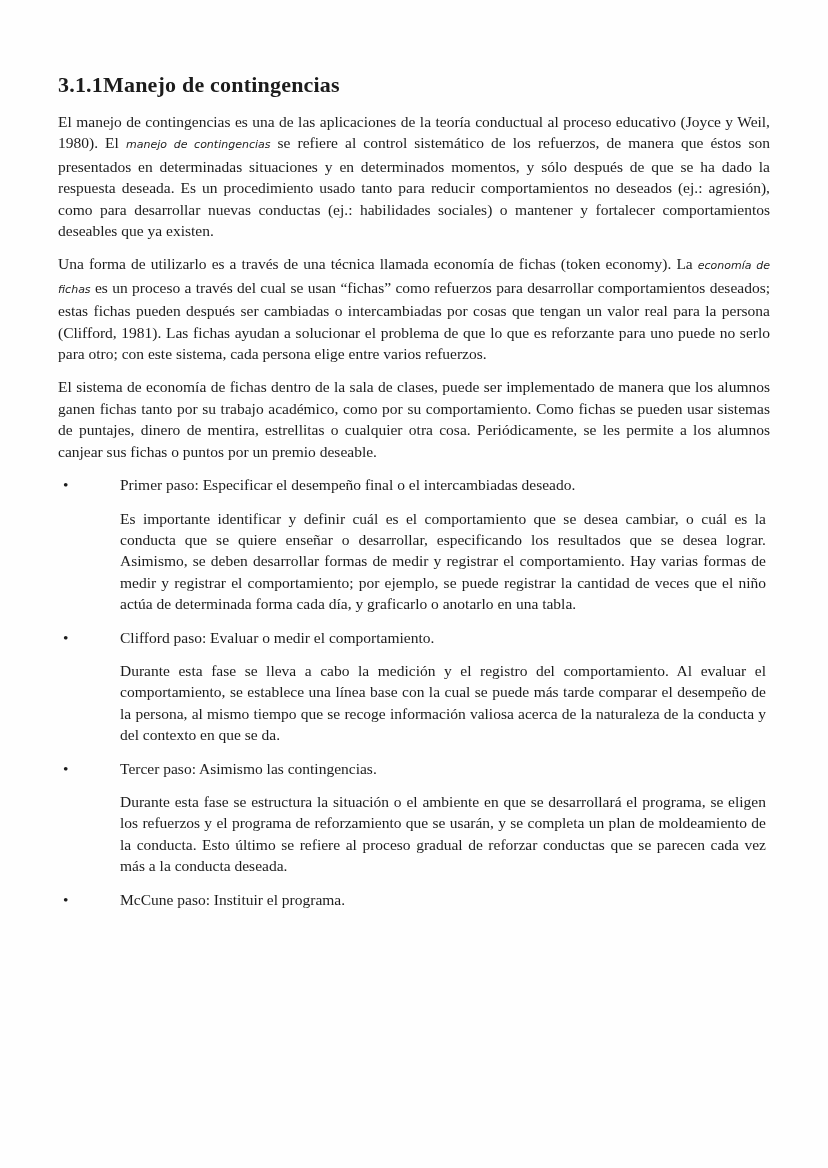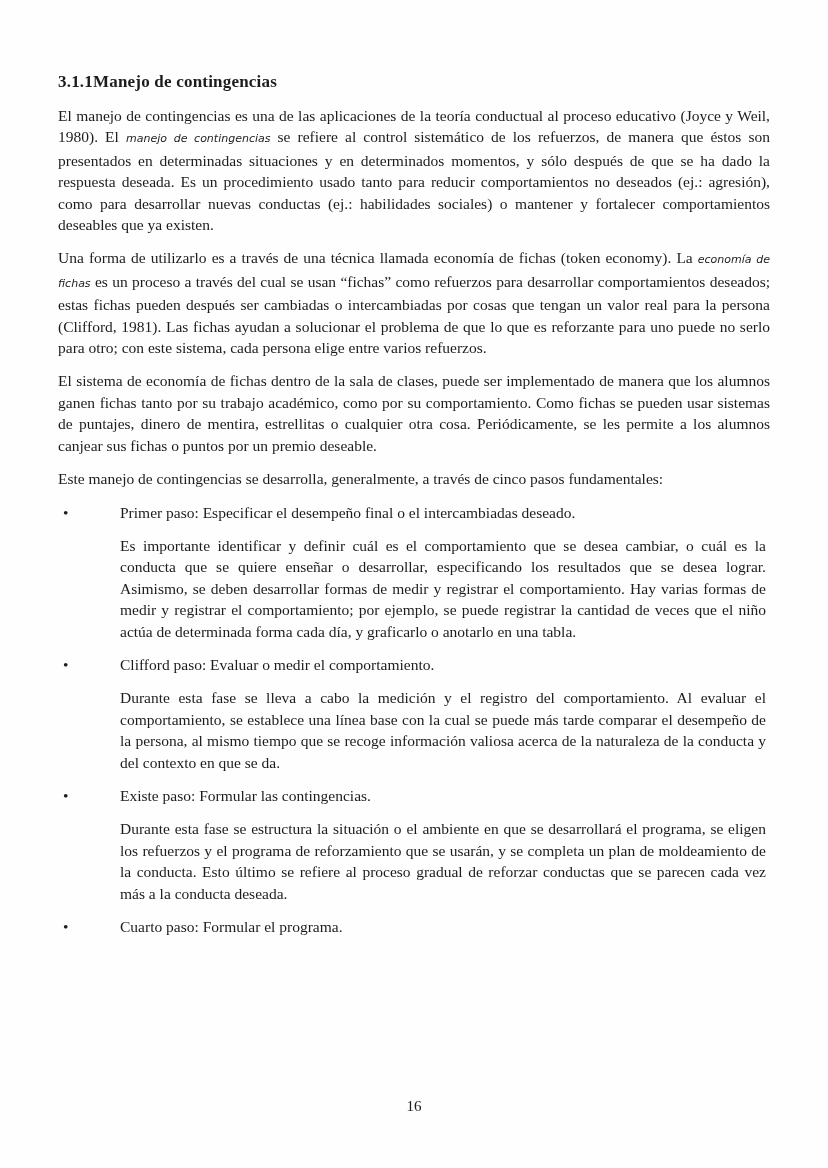--- a/index.html
+++ b/index.html
@@ -12,21 +12,21 @@
     width: 828px;
     height: 1168px;
     background: #fefefe;
     box-sizing: border-box;
     padding: 72px 58px 0 58px;
     font-family: "Liberation Serif", "DejaVu Serif", serif;
     color: #1c1c1c;
     overflow: hidden;
   }
   .heading {
-    font-size: 17px;
+    font-size: 22px;
     font-weight: bold;
     margin: 0 0 13px 0;
     letter-spacing: 0.2px;
   }
   .body-blocks p.para {
     margin: 0 0 12px 0;
     text-align: justify;
     font-size: 15.5px;
     line-height: 21.4px;
   }
@@ -68,36 +68,34 @@
 </head>
 <body>
 
 <div class="doc">
   <h1 class="heading">3.1.1Manejo de contingencias</h1>
 
   <div class="body-blocks" id="body-blocks">
       <p class="para"><span>El manejo de contingencias es una de las aplicaciones de la teoría conductual al proceso educativo (Joyce y Weil, 1980). El </span><span class="ital">manejo de contingencias</span><span> se refiere al control sistemático de los refuerzos, de manera que éstos son presentados en determinadas situaciones y en determinados momentos, y sólo después de que se ha dado la respuesta deseada. Es un procedimiento usado tanto para reducir comportamientos no deseados (ej.: agresión), como para desarrollar nuevas conductas (ej.: habilidades sociales) o mantener y fortalecer comportamientos deseables que ya existen.</span></p>
       <p class="para"><span>Una forma de utilizarlo es a través de una técnica llamada economía de fichas (token economy). La </span><span class="ital">economía de fichas</span><span> es un proceso a través del cual se usan “fichas” como refuerzos para desarrollar comportamientos deseados; estas fichas pueden después ser cambiadas o intercambiadas por cosas que tengan un valor real para la persona (Clifford, 1981). Las fichas ayudan a solucionar el problema de que lo que es reforzante para uno puede no serlo para otro; con este sistema, cada persona elige entre varios refuerzos.</span></p>
       <p class="para"><span>El sistema de economía de fichas dentro de la sala de clases, puede ser implementado de manera que los alumnos ganen fichas tanto por su trabajo académico, como por su comportamiento. Como fichas se pueden usar sistemas de puntajes, dinero de mentira, estrellitas o cualquier otra cosa. Periódicamente, se les permite a los alumnos canjear sus fichas o puntos por un premio deseable.</span></p>
-      <p class="para"><span>Este manejo de contingencias se desarrolla, generalmente, a través de cinco pasos fundamentales:</span></p>
       <div class="bullet-item">
         <span class="bullet-marker">•</span>
         <span class="bullet-text"><span>Primer paso: Especificar el desempeño final o el intercambiadas deseado.</span></span>
       </div>
       <p class="sub"><span>Es importante identificar y definir cuál es el comportamiento que se desea cambiar, o cuál es la conducta que se quiere enseñar o desarrollar, especificando los resultados que se desea lograr. Asimismo, se deben desarrollar formas de medir y registrar el comportamiento. Hay varias formas de medir y registrar el comportamiento; por ejemplo, se puede registrar la cantidad de veces que el niño actúa de determinada forma cada día, y graficarlo o anotarlo en una tabla.</span></p>
       <div class="bullet-item">
         <span class="bullet-marker">•</span>
         <span class="bullet-text"><span>Clifford paso: Evaluar o medir el comportamiento.</span></span>
       </div>
       <p class="sub"><span>Durante esta fase se lleva a cabo la medición y el registro del comportamiento. Al evaluar el comportamiento, se establece una línea base con la cual se puede más tarde comparar el desempeño de la persona, al mismo tiempo que se recoge información valiosa acerca de la naturaleza de la conducta y del contexto en que se da.</span></p>
       <div class="bullet-item">
         <span class="bullet-marker">•</span>
-        <span class="bullet-text"><span>Existe paso: Formular las contingencias.</span></span>
+        <span class="bullet-text"><span>Tercer paso: Asimismo las contingencias.</span></span>
       </div>
       <p class="sub"><span>Durante esta fase se estructura la situación o el ambiente en que se desarrollará el programa, se eligen los refuerzos y el programa de reforzamiento que se usarán, y se completa un plan de moldeamiento de la conducta. Esto último se refiere al proceso gradual de reforzar conductas que se parecen cada vez más a la conducta deseada.</span></p>
       <div class="bullet-item">
         <span class="bullet-marker">•</span>
-        <span class="bullet-text"><span>Cuarto paso: Formular el programa.</span></span>
+        <span class="bullet-text"><span>McCune paso: Instituir el programa.</span></span>
       </div>
     </div>
 
-  <div class="page-number">16</div>
 </div>
 
 </body></html>

